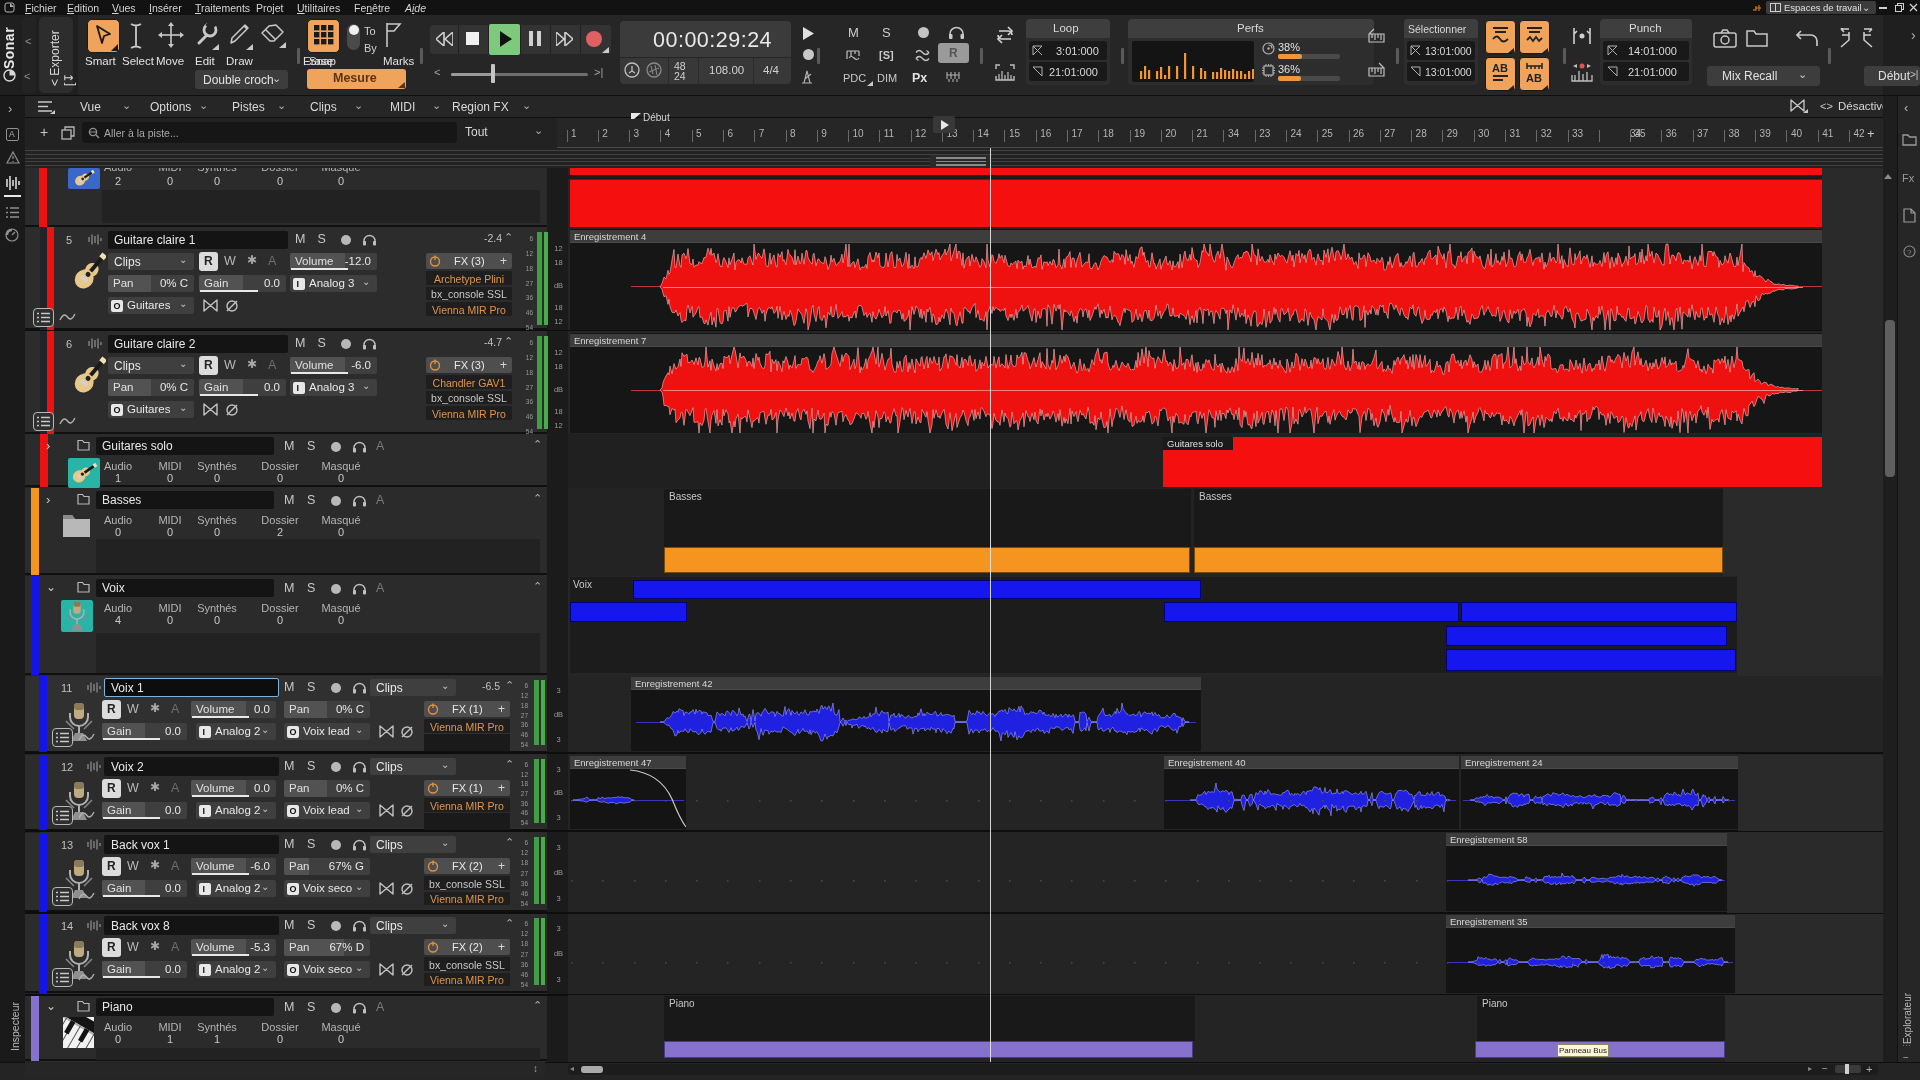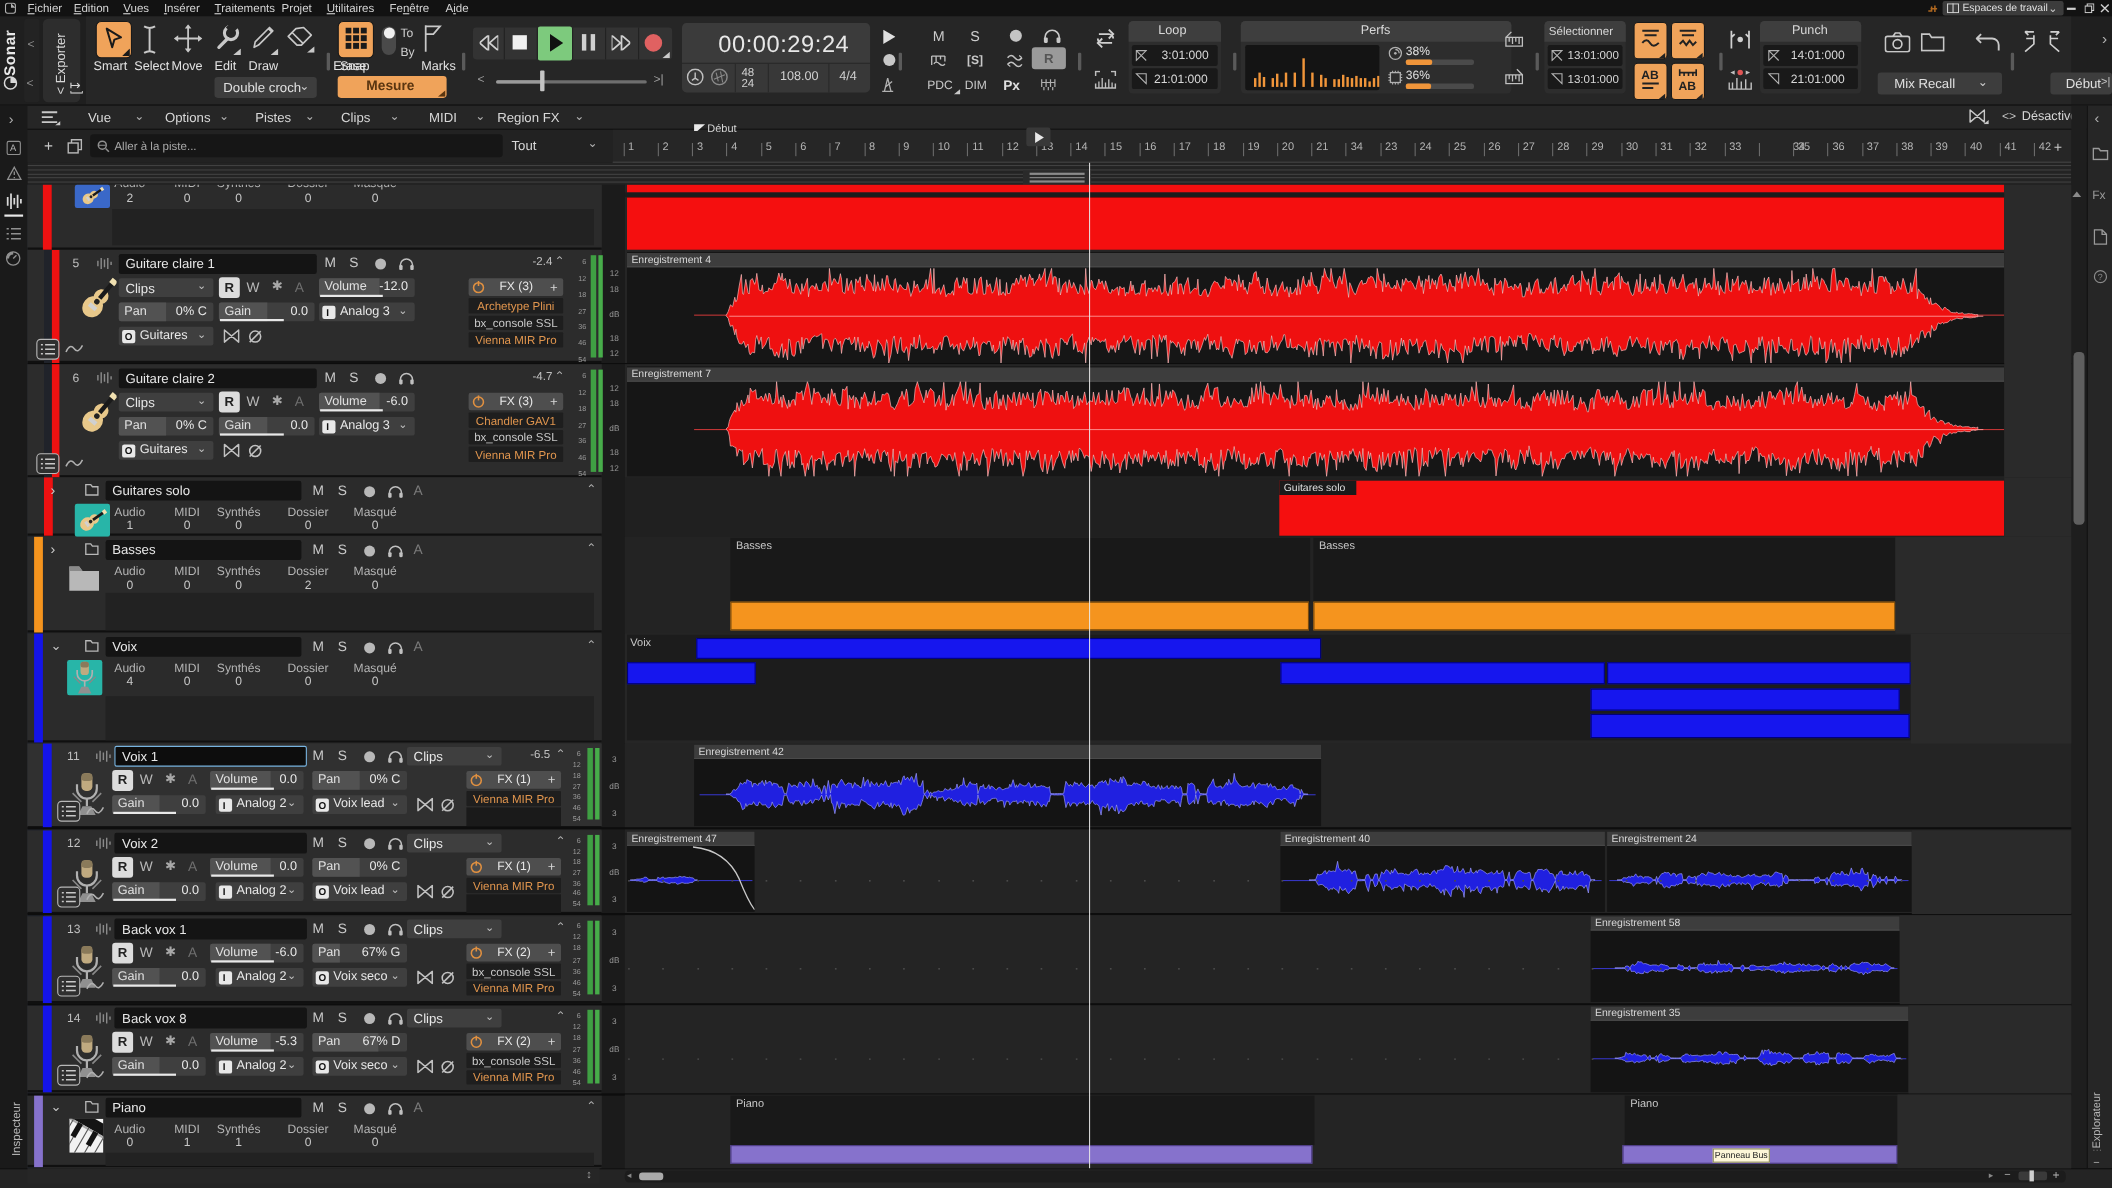--- a/index.html
+++ b/index.html
@@ -10,21 +10,21 @@
     <path d="M6 1 L10 5 L6 5 Z" fill="#b0b0b0"></path>
   </svg>
 <div style="position:absolute;left:25px;top:2px;font-size:10.5px;color:#d4d4d4;white-space:nowrap;"><u>F</u>ichier</div>
 <div style="position:absolute;left:67px;top:2px;font-size:10.5px;color:#d4d4d4;white-space:nowrap;"><u>E</u>dition</div>
 <div style="position:absolute;left:112px;top:2px;font-size:10.5px;color:#d4d4d4;white-space:nowrap;"><u>V</u>ues</div>
 <div style="position:absolute;left:149px;top:2px;font-size:10.5px;color:#d4d4d4;white-space:nowrap;"><u>I</u>nsérer</div>
 <div style="position:absolute;left:195px;top:2px;font-size:10.5px;color:#d4d4d4;white-space:nowrap;"><u>T</u>raitements</div>
 <div style="position:absolute;left:256px;top:2px;font-size:10.5px;color:#d4d4d4;white-space:nowrap;">Projet</div>
 <div style="position:absolute;left:297px;top:2px;font-size:10.5px;color:#d4d4d4;white-space:nowrap;"><u>U</u>tilitaires</div>
 <div style="position:absolute;left:354px;top:2px;font-size:10.5px;color:#d4d4d4;white-space:nowrap;">Fe<u>n</u>être</div>
-<div style="position:absolute;left:405px;top:2px;font-size:10.5px;color:#d4d4d4;white-space:nowrap;">A<u>i</u>de</div>
+<div style="position:absolute;left:405px;top:2px;font-size:10.5px;color:#d4d4d4;white-space:nowrap;font-style:italic;">A<u>i</u>de</div>
 <svg style="position:absolute;left:1751px;top:3px" width="12" height="10">
     <path d="M2 7 L5 7 L5 3 M4 5 L10 5 M8 2 L8 8" stroke="#b06820" stroke-width="1.4" fill="none"></path>
   </svg>
 <div style="position:absolute;left:1766px;top:1px;width:110px;height:13px;background:#3c3c3c;border-radius:2px;"></div>
 <svg style="position:absolute;left:1770px;top:3px" width="11" height="9">
     <rect x="0.5" y="0.5" width="10" height="8" fill="none" stroke="#d0d0d0"></rect>
     <line x1="5.5" y1="0" x2="5.5" y2="9" stroke="#d0d0d0"></line>
   </svg>
 <div style="position:absolute;left:1784px;top:2px;font-size:9.5px;color:#e0e0e0;white-space:nowrap;">Espaces de travail</div>
 <div style="position:absolute;left:1862px;top:2px;font-size:10px;color:#cccccc;white-space:nowrap;">⌄</div>

